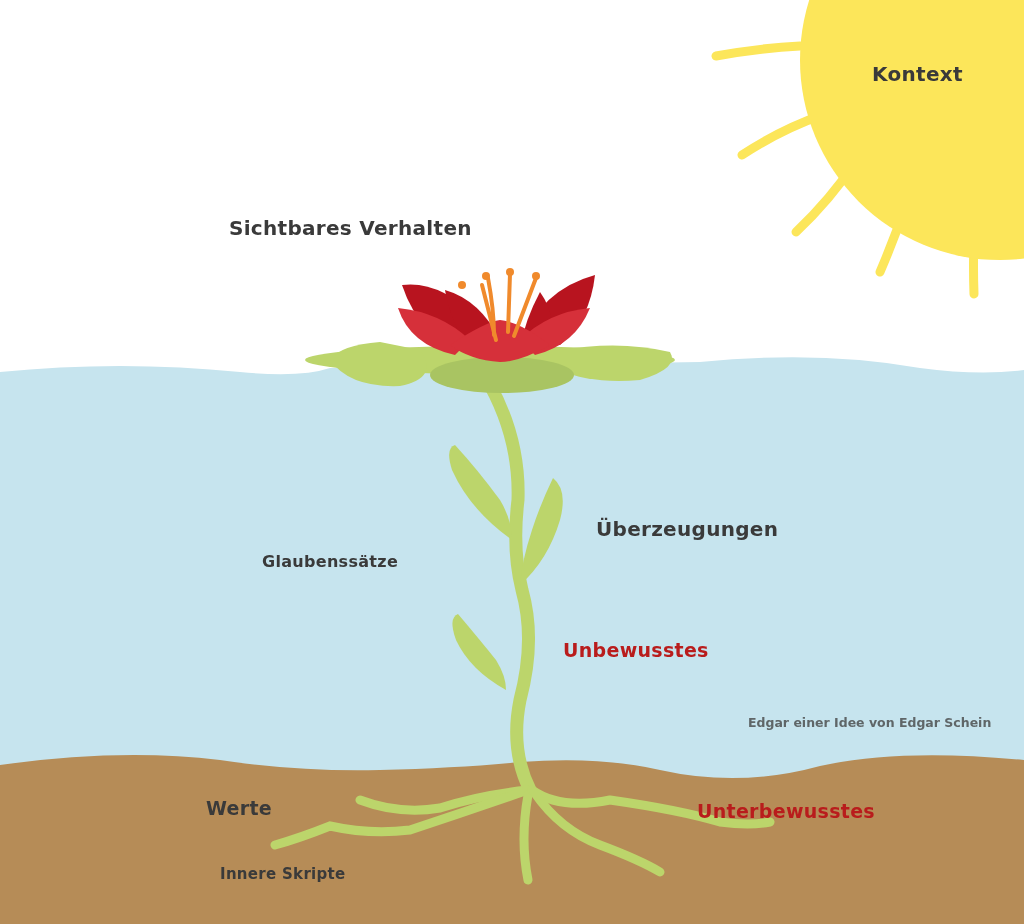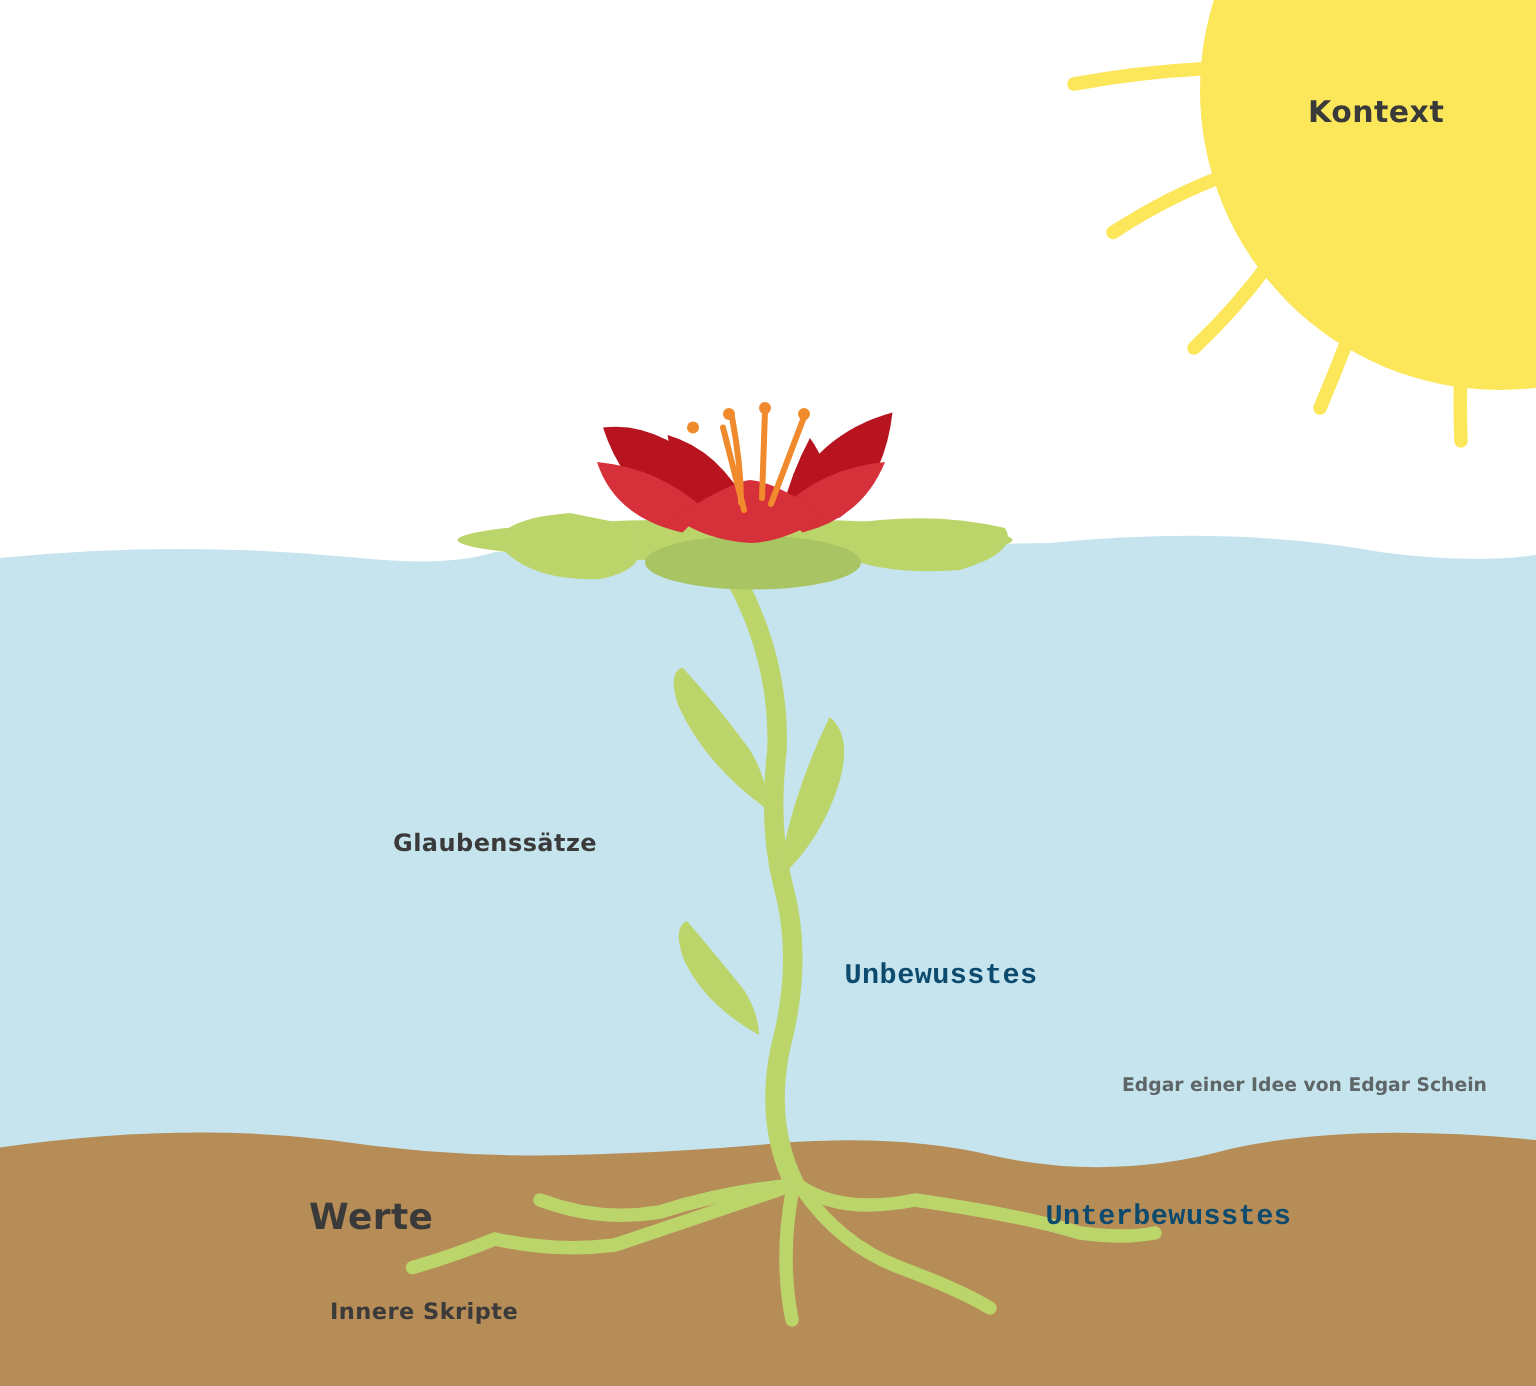--- a/index.html
+++ b/index.html
@@ -7,29 +7,29 @@
     .scene { position: absolute; left: 0; top: 0; width: 1024px; height: 924px; }
     .scene svg { position: absolute; left: 0; top: 0; }
     .label {
       position: absolute;
       font-family: "DejaVu Sans", "Liberation Sans", sans-serif;
       font-weight: bold;
       white-space: nowrap;
       letter-spacing: 0.3px;
     }
     .dark { color: #3a3a3a; }
-    .white { color: #0c4a6e; font-family: Liberation Mono, monospace; }
+    .white { color: #b91c1c; }
     .credit { color: #5f6668; font-size: 12.5px; letter-spacing: 0; }
     .lbl-kontext { left: 872px; top: 62px; font-size: 20px; }
     .lbl-sichtbar { left: 229px; top: 216px; font-size: 20px; }
     .lbl-ueberz { left: 596px; top: 517px; font-size: 20px; }
     .lbl-glauben { left: 262px; top: 552px; font-size: 16px; }
     .lbl-unbew { left: 563px; top: 639px; font-size: 19px; }
     .lbl-credit { left: 748px; top: 715px; }
-    .lbl-werte { left: 206px; top: 797px; font-size: 24px; }
+    .lbl-werte { left: 206px; top: 797px; font-size: 19px; }
     .lbl-unterbew { left: 697px; top: 800px; font-size: 19px; }
     .lbl-skripte { left: 220px; top: 865px; font-size: 15px; }
   </style>
 </head>
 <body>
 
 <div class="scene">
   <svg width="1024" height="924" viewBox="0 0 1024 924">
 
     <g>
@@ -87,19 +87,21 @@
       <g fill="#f08a2c">
         <circle cx="462" cy="285" r="4"></circle>
         <circle cx="486" cy="276" r="4"></circle>
         <circle cx="510" cy="272" r="4"></circle>
         <circle cx="536" cy="276" r="4"></circle>
       </g>
     </g>
   </svg>
 
   <div class="label dark lbl-kontext">Kontext</div>
+  <div class="label dark lbl-sichtbar">Sichtbares Verhalten</div>
+  <div class="label dark lbl-ueberz">Überzeugungen</div>
   <div class="label dark lbl-glauben">Glaubenssätze</div>
   <div class="label white lbl-unbew">Unbewusstes</div>
   <div class="label credit lbl-credit">Edgar einer Idee von Edgar Schein</div>
   <div class="label dark lbl-werte">Werte</div>
   <div class="label white lbl-unterbew">Unterbewusstes</div>
   <div class="label dark lbl-skripte">Innere Skripte</div>
 </div>
 
 </body></html>

